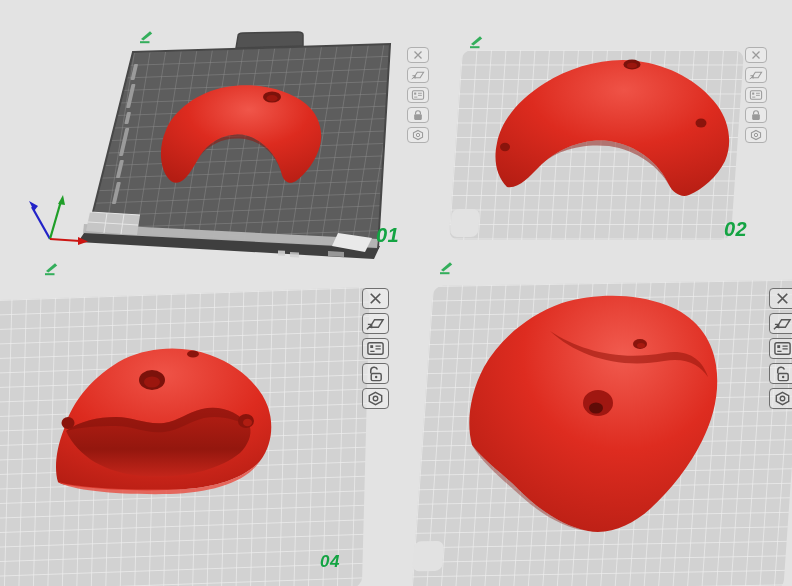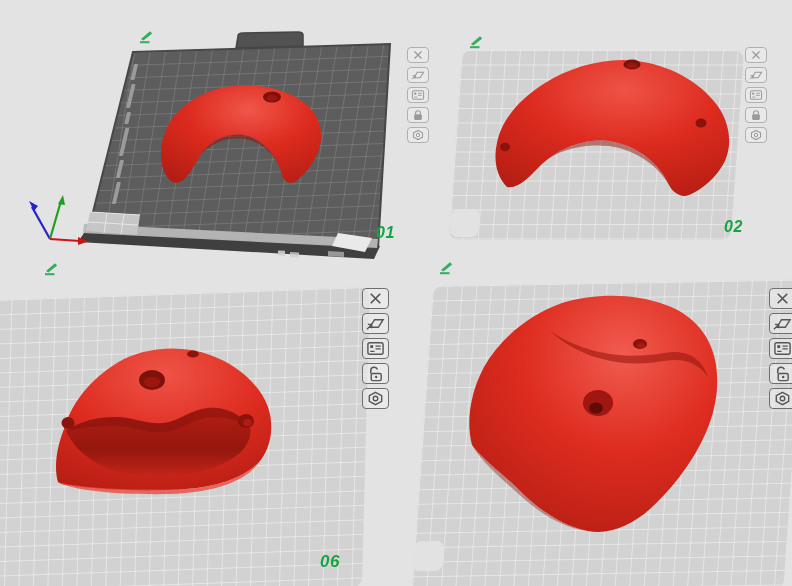--- a/index.html
+++ b/index.html
@@ -1,21 +1,21 @@
 <!DOCTYPE html>
 <html style="--background: #e3e3e3; --plate_light: #d2d2d2; --plate_light_line: #ededed; --plate_corner: #e2e2e2; --plate_dark: #5d5d5d; --plate_dark_line: #8a8a8a; --plate_dark_edge: #454545; --ruler_strip: #b7b7b7; --model_red: #e03226; --model_red_dark: #a81a10; --model_red_deep: #7c120b; --model_red_highlight: #f0564a; --accent_green: #14a443; --icon_gray_small: #9a9a9a; --icon_gray_large: #565656; --axis_x: #cc1512; --axis_y: #1f9e28; --axis_z: #2323c8;"><head>
 <meta charset="utf-8">
 <style>
   html,body{margin:0;padding:0;}
   body{font-family:"Liberation Sans", sans-serif;}
   #stage{position:relative;width:792px;height:586px;background:var(--background,#e3e3e3);overflow:hidden;}
   .viewport{position:absolute;inset:0;pointer-events:none;}
   .abs{position:absolute;}
   .vp-label{position:absolute;font-weight:bold;font-style:italic;color:var(--accent_green,#14a443);letter-spacing:.5px;}
-  .lbl-sm{font-size:16px;}
+  .lbl-sm{font-size:20px;}
   .lbl-lg{font-size:17px;}
   .toolbar{position:absolute;display:flex;flex-direction:column;gap:4px;}
   .tbi{box-sizing:border-box;border-radius:4px;display:flex;align-items:center;justify-content:center;pointer-events:auto;cursor:pointer;}
   .tb-sm .tbi{width:22px;height:16px;border:1.5px solid #b0b0b0;color:#9a9a9a;background:rgba(240,240,240,.45);}
   .tb-lg .tbi{width:27px;height:21px;border:1.7px solid #6f6f6f;color:#565656;background:rgba(238,238,238,.55);}
   .tbi svg{width:100%;height:100%;display:block;}
   .pencil{pointer-events:auto;cursor:pointer;}
   .model{pointer-events:auto;cursor:pointer;}
 </style>
 </head>
@@ -270,21 +270,21 @@
           </svg>
       </div>
       <div class="tbi">
         <svg viewBox="0 0 26 20">
             <path d="M13,3.5 L19.5,7 V13 L13,16.5 L6.5,13 V7 Z" stroke="currentColor" stroke-width="1.5" fill="none"></path>
             <circle cx="13" cy="10" r="2.4" stroke="currentColor" stroke-width="1.4" fill="none"></circle>
           </svg>
       </div>
     </div>
 
-    <div class="vp-label lbl-lg" style="left:320px;top:552px">06</div>
+    <div class="vp-label lbl-lg" style="left:320px;top:552px">04</div>
   </div>
 
   <div class="viewport unlocked">
     <svg class="abs pencil" style="left:437px;top:259px" width="18" height="16" viewBox="0 0 18 16">
       <path d="M4,11 L13,3.2 L15.2,5.4 L6.4,12.6 Z" fill="#14a443" opacity="0.85"></path>
       <rect x="3" y="13.2" width="9.5" height="2" fill="#14a443" opacity="0.85"></rect>
     </svg>
 
     <svg class="abs" style="left:395px;top:250px" width="397" height="336" viewBox="0 0 397 336">
       <defs>

